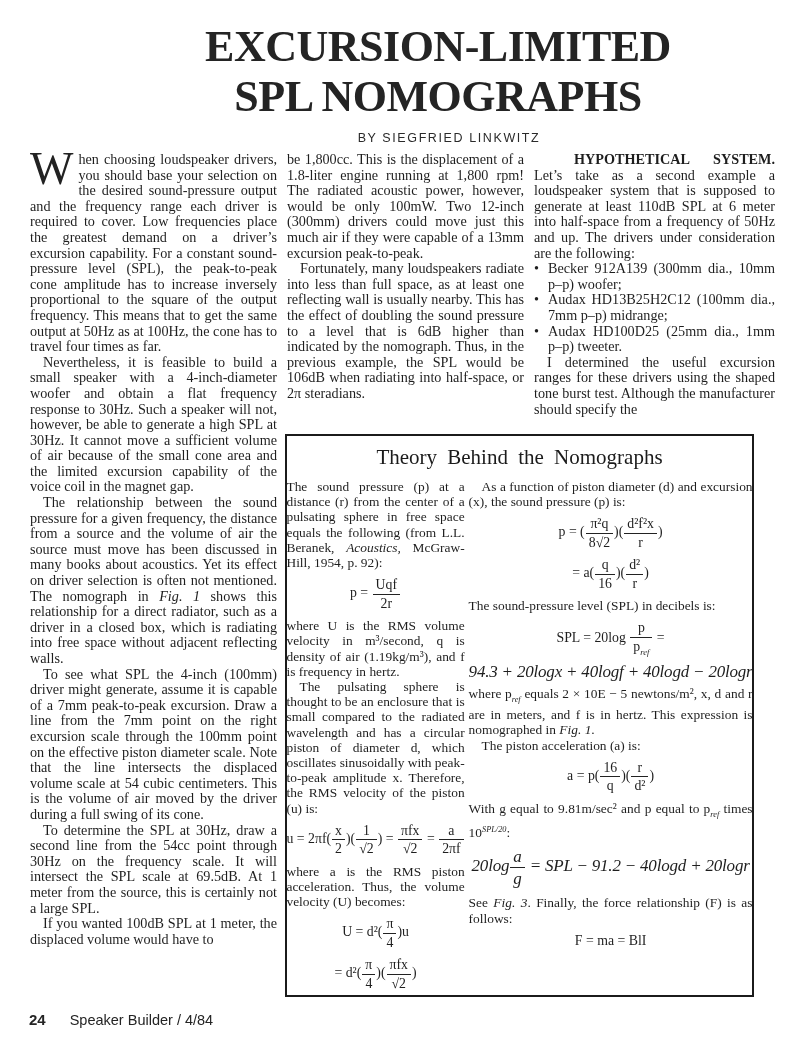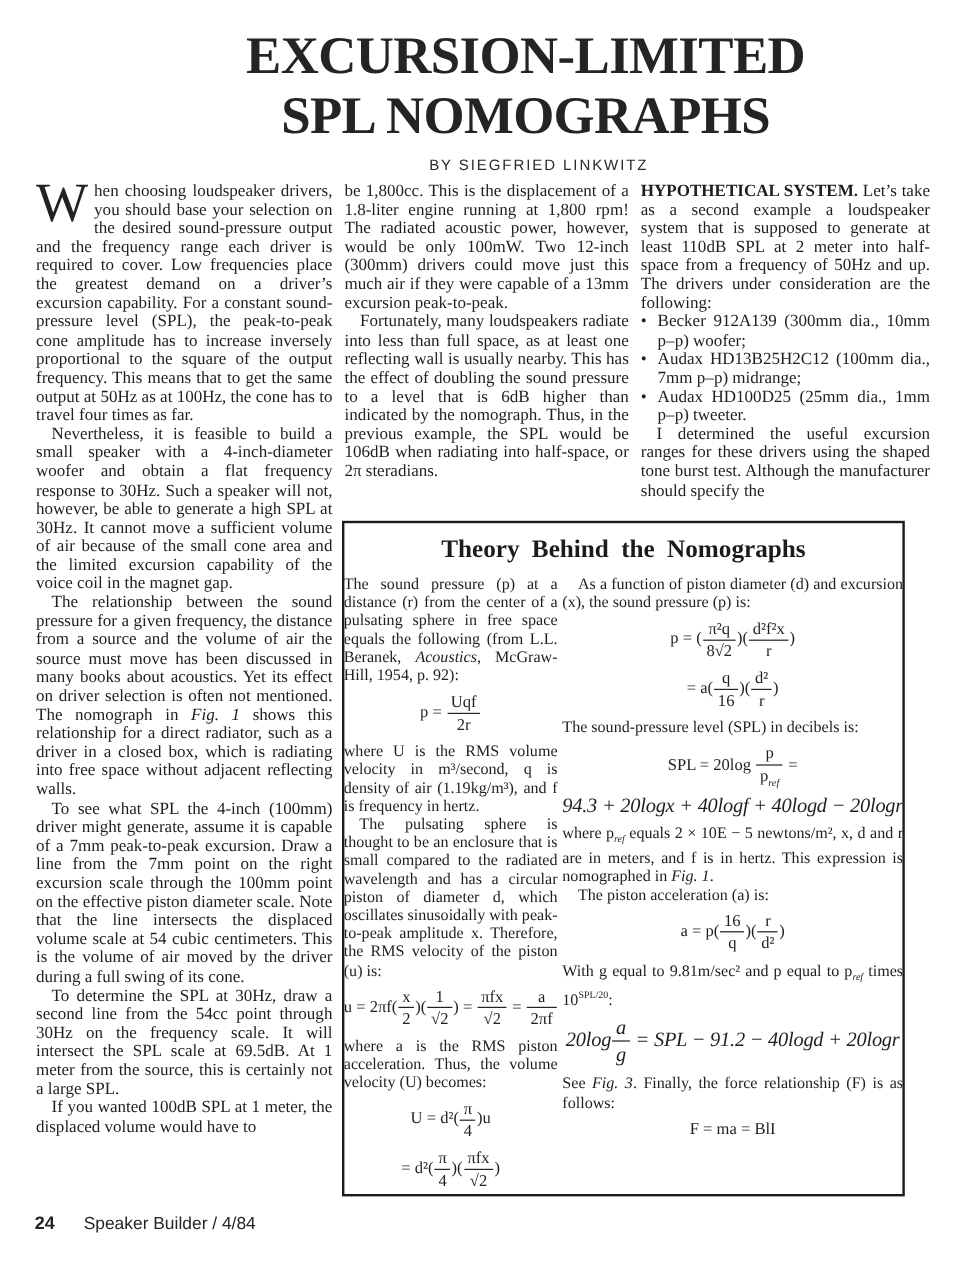--- a/index.html
+++ b/index.html
@@ -13,40 +13,40 @@
           letter-spacing:1.6px;color:#2a2a2a;margin-left:22px;}
   
   .col{position:absolute;top:152px;font-size:14.2px;line-height:15.6px;
        text-align:justify;color:#1e1e1e;}
   .col-1{left:30px;width:247px;}
   .col-2{left:287px;width:237px;}
   .col-3{left:534px;width:241px;}
   .col p{margin:0;}
   .ind{text-indent:13px;}
   .dropcap{float:left;font-size:46px;line-height:32px;padding:1px 5px 0 0;color:#222;}
-  .lead-bold{font-weight:700;}
+  .lead-bold{font-weight:700;margin-left:40px;}
   
   .bullet-item{position:relative;padding-left:14px;margin:0;text-align:justify;}
   .bmark{position:absolute;left:0;top:0;}
   
   .theory-box{position:absolute;left:285px;top:434px;width:469px;height:563px;
               border:2px solid #1b1b1b;box-sizing:border-box;background:#fff;
               padding:7px 13px 0 13px;overflow:hidden;}
-  .tb-title{text-align:center;font-size:21px;font-weight:700;word-spacing:5px;
+  .tb-title{text-align:center;font-size:21px;font-weight:400;word-spacing:5px;
             margin:2px 0 9px 0;color:#1b1b1b;}
   .tb-cols{display:flex;gap:4px;justify-content:center;}
   .tb-col{flex:1;font-size:13.4px;line-height:15.2px;text-align:justify;color:#1e1e1e;}
   .tb-col p{margin:0;}
   .formula{text-align:center;margin:7px 0;white-space:nowrap;font-size:13.8px;}
   .formula.small{font-size:17px;letter-spacing:-0.2px;font-style:italic;}
   .frac{display:inline-block;vertical-align:middle;text-align:center;margin:0 1px;}
   .frac .num{display:block;padding:0 3px 1px 3px;border-bottom:1px solid #222;line-height:1.12;}
   .frac .den{display:block;padding:1px 3px 0 3px;line-height:1.12;}
   sub{font-size:0.62em;font-style:italic;}
-  sup{font-size:0.62em;}
+  sup{font-size:0.62em;font-style:italic;}
   
   .footer{position:absolute;left:29px;top:1011px;display:flex;align-items:baseline;
           gap:24px;font-family:"Liberation Sans",sans-serif;color:#242424;}
   .pagenum{font-weight:700;font-size:15px;}
   .pub{font-size:14.5px;}
 </style>
 </head>
 <body>
 
 <div class="page">
@@ -67,21 +67,21 @@
     <p class="ind">To determine the SPL at 30Hz, draw a second line from the 54cc point through 30Hz on the frequency scale. It will intersect the SPL scale at 69.5dB. At 1 meter from the source, this is certainly not a large SPL.</p>
     <p class="ind">If you wanted 100dB SPL at 1 meter, the displaced volume would have to</p>
   </div>
 
   <div class="col col-2">
     <p>be 1,800cc. This is the displacement of a 1.8-liter engine running at 1,800 rpm! The radiated acoustic power, however, would be only 100mW. Two 12-inch (300mm) drivers could move just this much air if they were capable of a 13mm excursion peak-to-peak.</p>
     <p class="ind">Fortunately, many loudspeakers radiate into less than full space, as at least one reflecting wall is usually nearby. This has the effect of doubling the sound pressure to a level that is 6dB higher than indicated by the nomograph. Thus, in the previous example, the SPL would be 106dB when radiating into half-space, or 2π steradians.</p>
   </div>
 
   <div class="col col-3">
-    <p><b class="lead-bold">HYPOTHETICAL SYSTEM.</b><span> Let’s take as a second example a loudspeaker system that is supposed to generate at least 110dB SPL at 2 meter into half-space from a frequency of 50Hz and up. The drivers under consideration are the following:</span></p>
+    <p><b class="lead-bold">HYPOTHETICAL SYSTEM.</b><span> Let’s take as a second example a loudspeaker system that is supposed to generate at least 110dB SPL at 6 meter into half-space from a frequency of 50Hz and up. The drivers under consideration are the following:</span></p>
     <div>
       <p class="bullet-item"><span class="bmark">•</span><span>Becker 912A139 (300mm dia., 10mm p–p) woofer;</span></p>
       <p class="bullet-item"><span class="bmark">•</span><span>Audax HD13B25H2C12 (100mm dia., 7mm p–p) midrange;</span></p>
       <p class="bullet-item"><span class="bmark">•</span><span>Audax HD100D25 (25mm dia., 1mm p–p) tweeter.</span></p>
     </div>
     <p class="ind">I determined the useful excursion ranges for these drivers using the shaped tone burst test. Although the manufacturer should specify the</p>
   </div>
 
   <aside class="theory-box">
     <div class="tb-title">Theory Behind the Nomographs</div>

